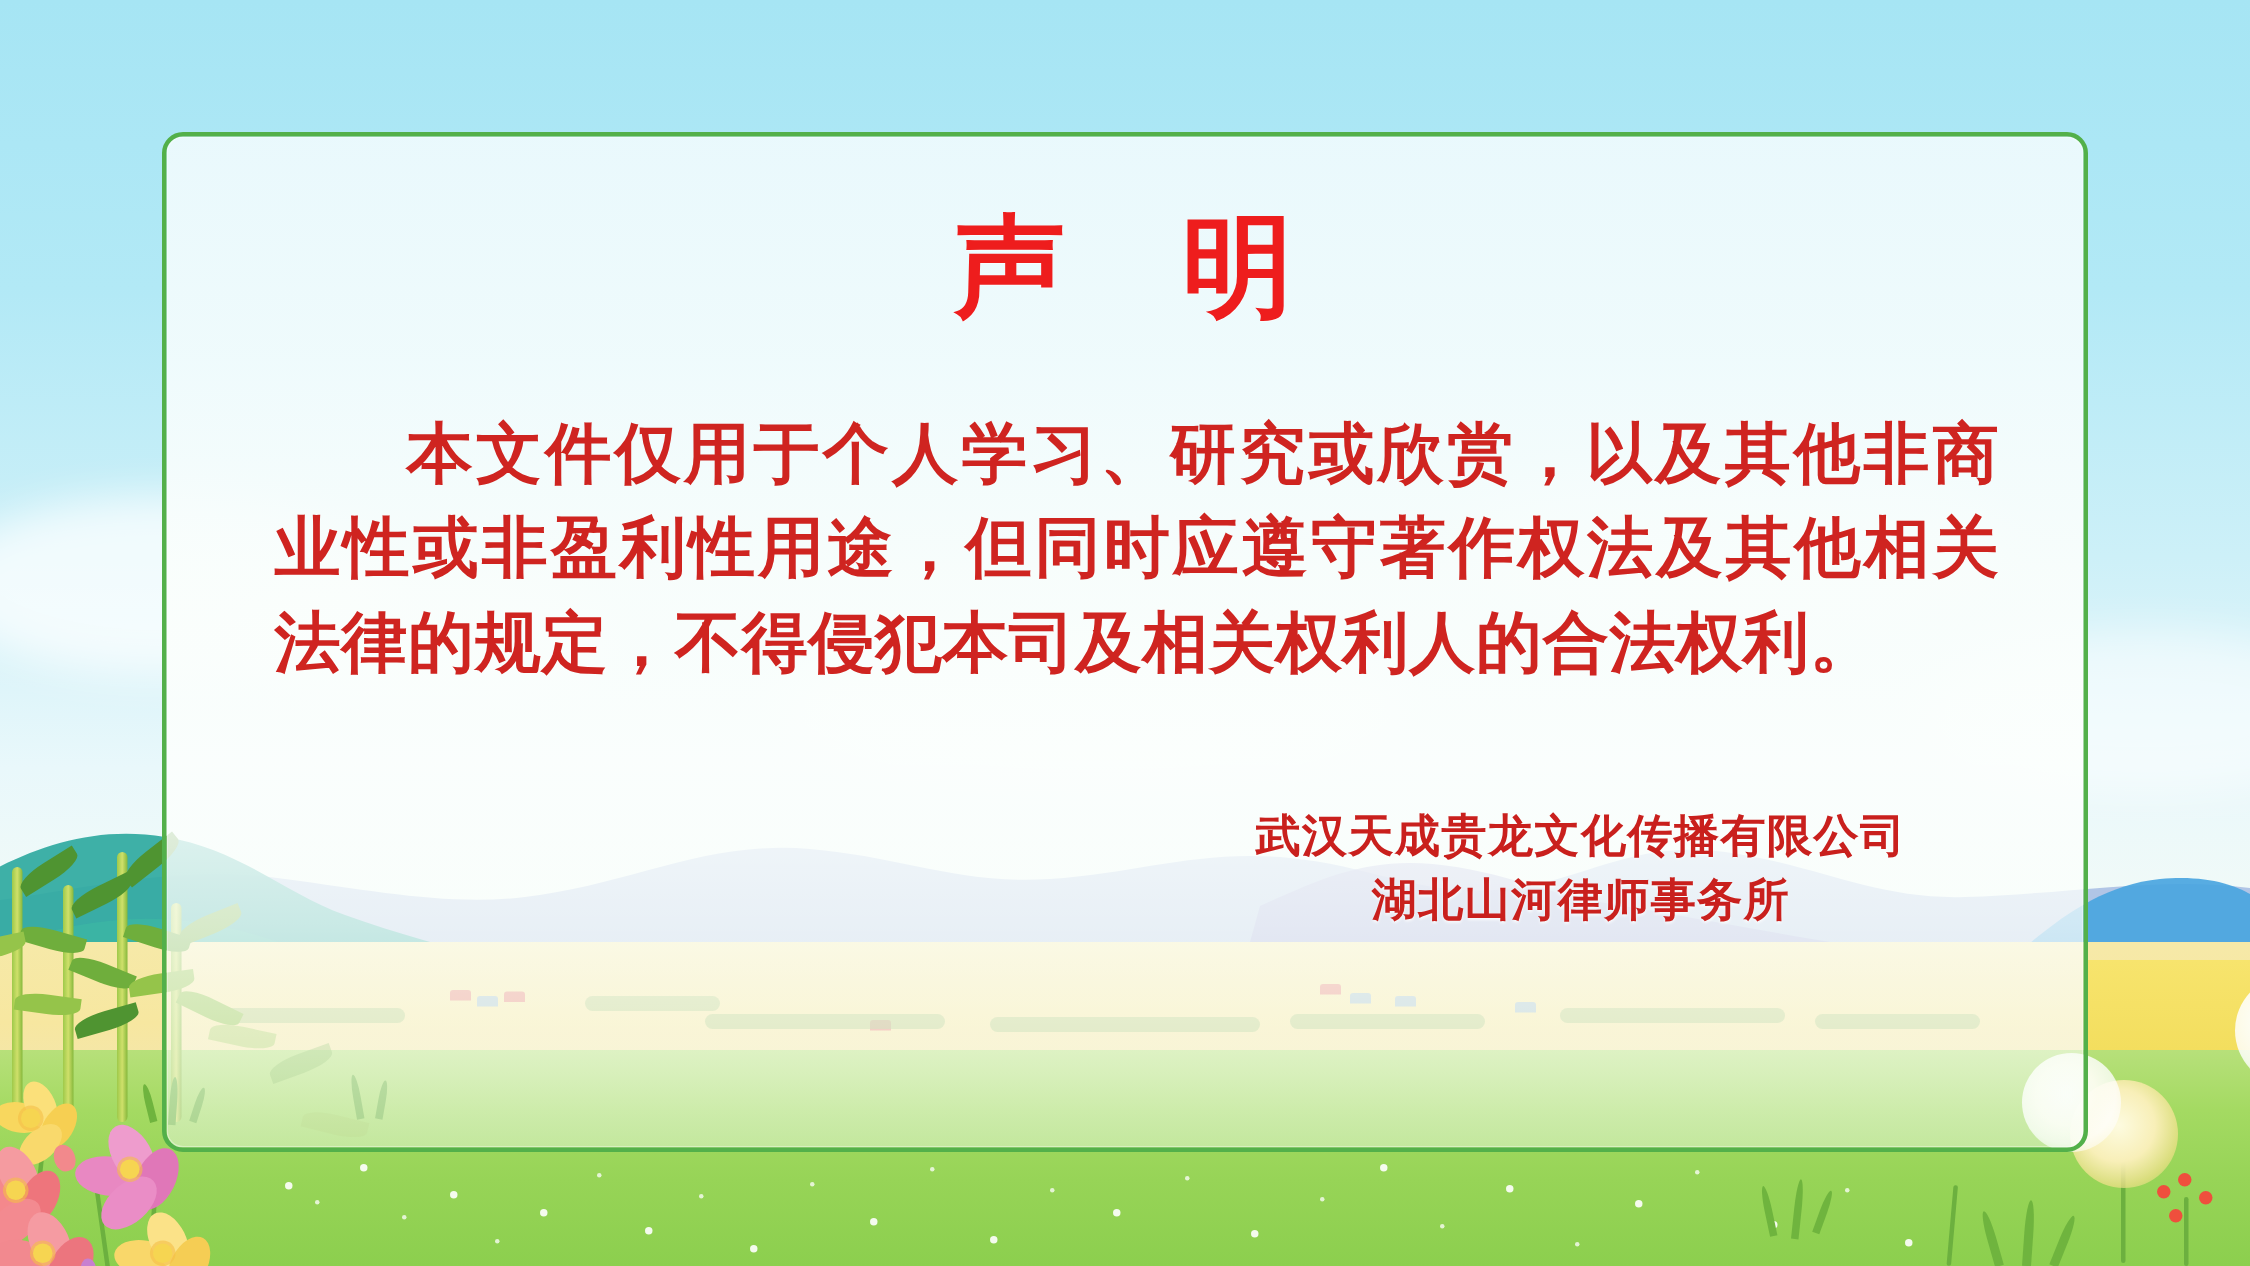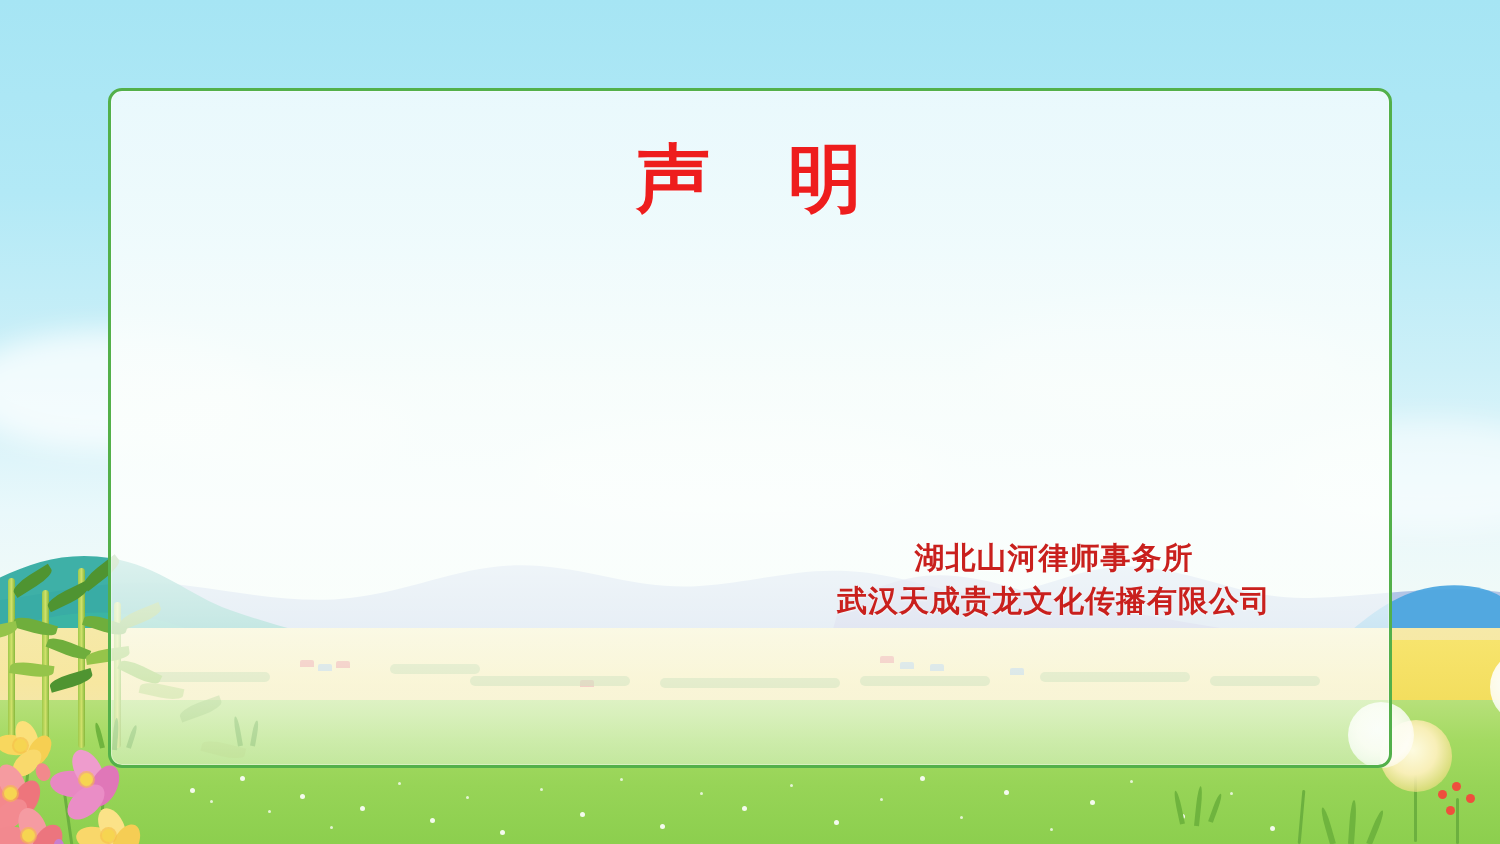--- a/index.html
+++ b/index.html
@@ -346,21 +346,22 @@
       <div class="berry" style="left:1446px;top:806px;"></div>
       <div class="stem" style="left:1456px;top:798px;height:46px;"></div>
     </div>
   </div>
 
   <div class="panel">
 
     <div class="doc-title">声　明</div>
 
     <div class="body-copy">
+      <p>本文件仅用于个人学习、研究或欣赏，以及其他非商业性或非盈利性用途，但同时应遵守著作权法及其他相关法律的规定，不得侵犯本司及相关权利人的合法权利。</p>
     </div>
 
     <div class="signature">
+      <div>武汉天成贵龙文化传播有限公司</div>
       <div>湖北山河律师事务所</div>
-      <div>武汉天成贵龙文化传播有限公司</div>
     </div>
 
   </div>
 </div>
 
 </body></html>

